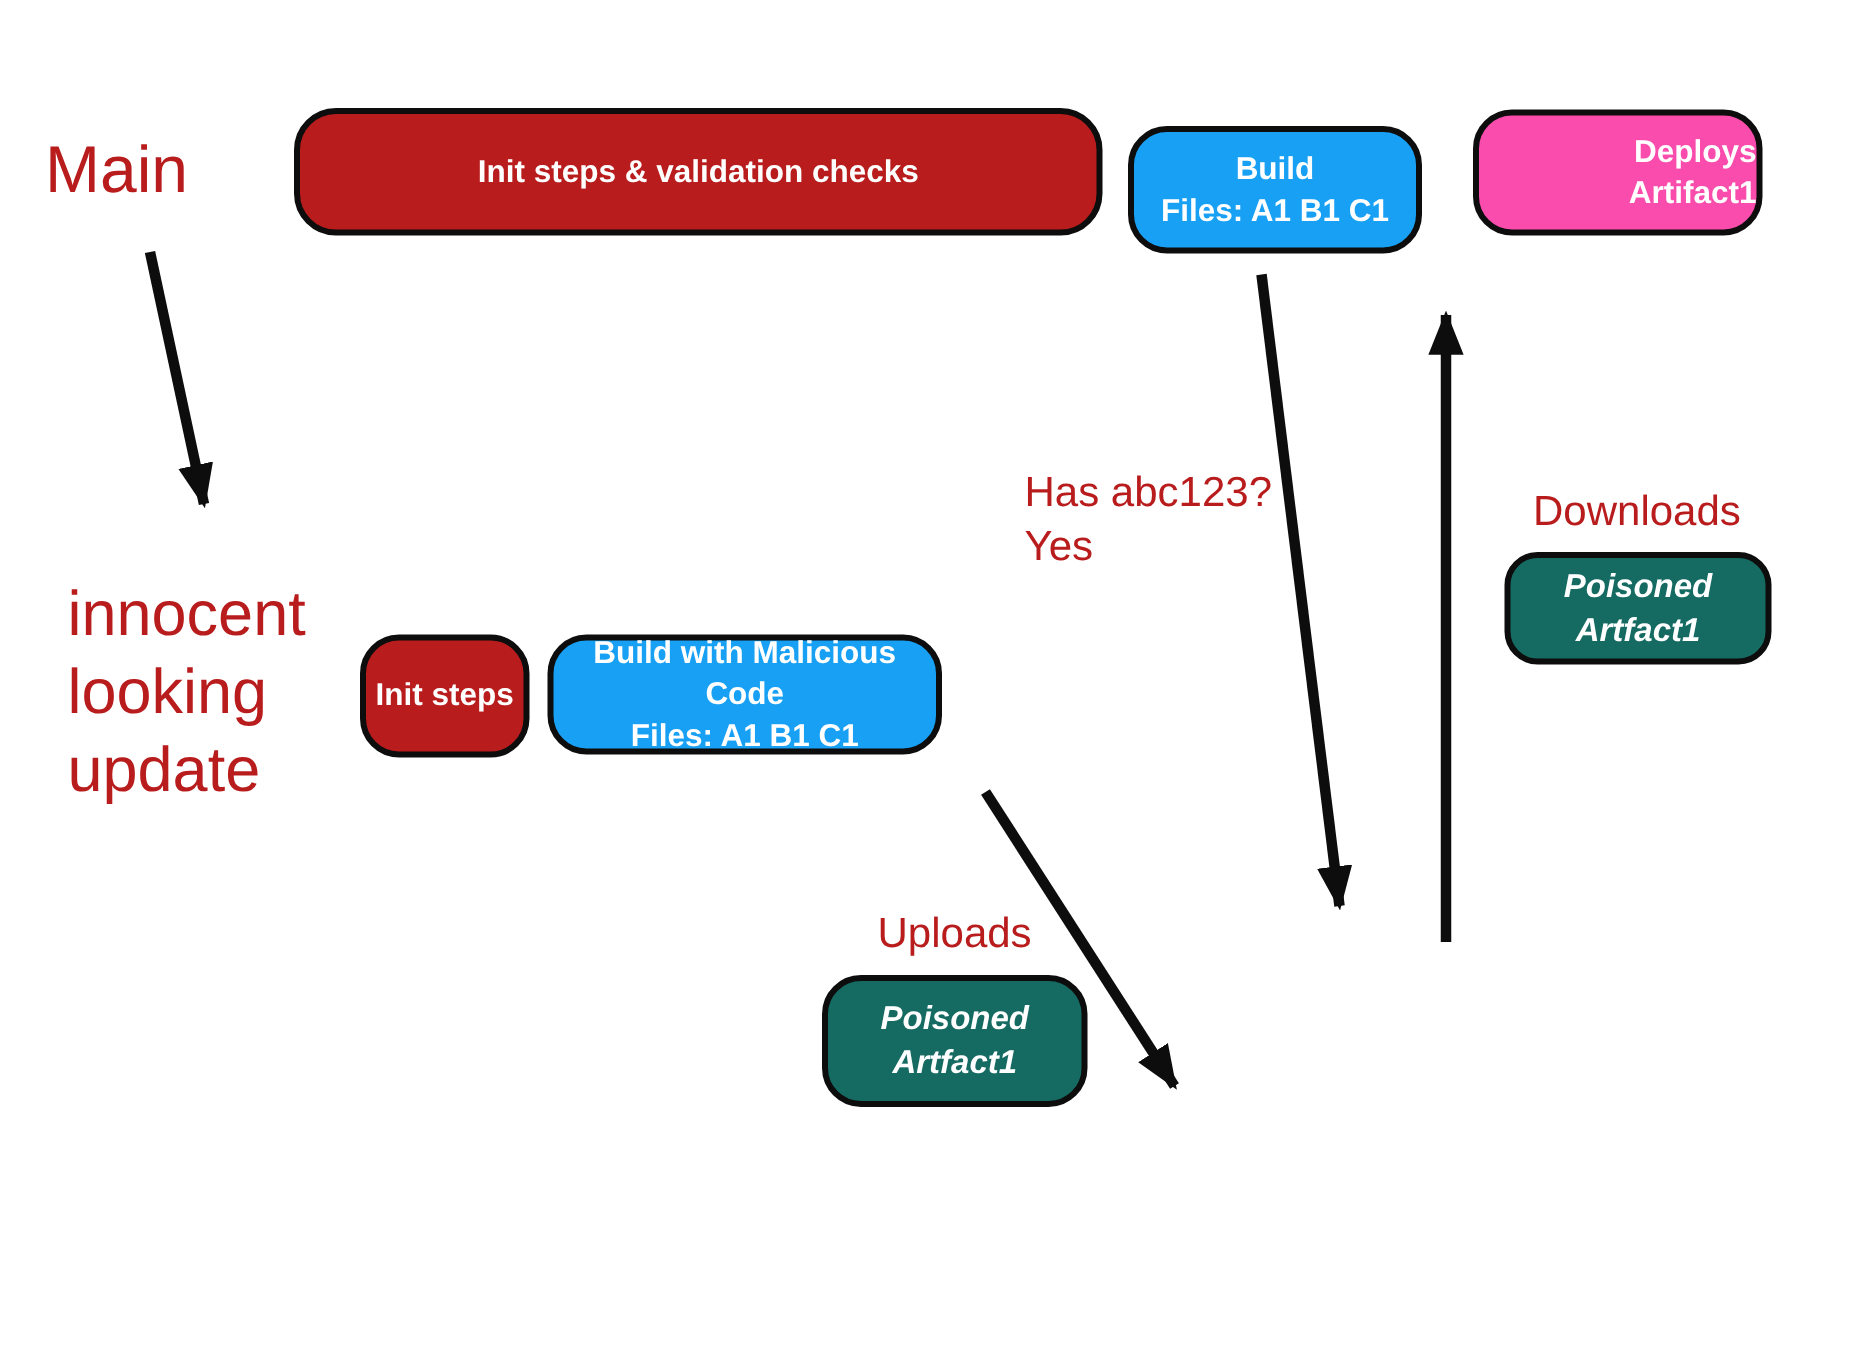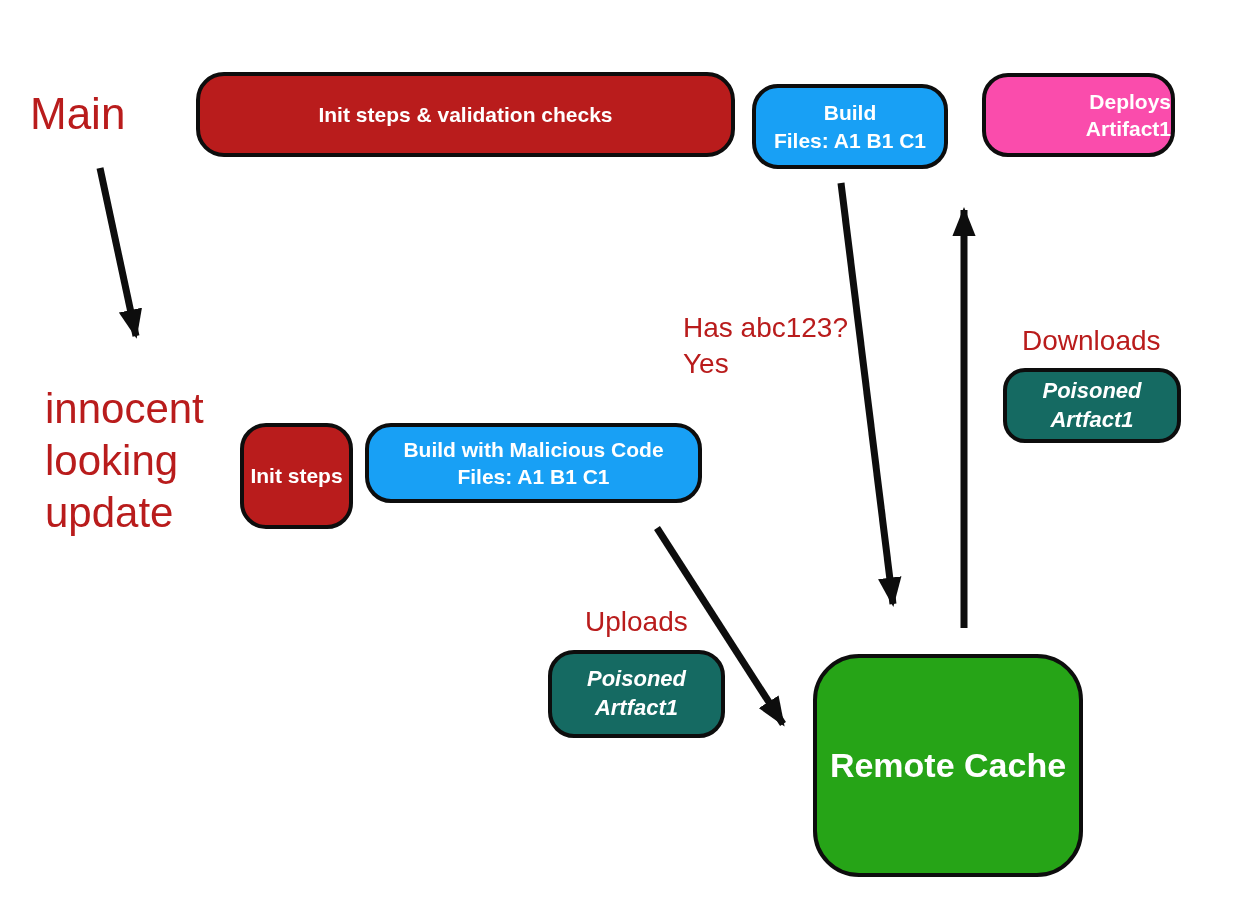--- a/index.html
+++ b/index.html
@@ -35,22 +35,22 @@
     color:#b91c1c;
     z-index:2;
     white-space:nowrap;
   }
   .big{font-size:44px;line-height:52px;}
   .mid{font-size:28px;line-height:36px;}
 
   #node-init-validation{left:196px;top:72px;width:539px;height:85px;border-radius:28px;font-size:21px;}
   #node-build-main{left:752px;top:72px;width:196px;height:85px;border-radius:26px;font-size:21px;margin-top:12px;}
   #node-deploys{left:982px;top:73px;width:193px;height:84px;border-radius:26px;font-size:21px;align-items:flex-end;}
-  #node-init-steps{left:240px;top:423px;width:113px;height:106px;border-radius:26px;font-size:21px;}
-  #node-build-malicious{left:365px;top:423px;width:337px;height:80px;border-radius:26px;font-size:21px;}
+  #node-init-steps{left:240px;top:423px;width:113px;height:82px;border-radius:26px;font-size:21px;}
+  #node-build-malicious{left:365px;top:423px;width:263px;height:80px;border-radius:26px;font-size:21px;}
   #node-poisoned-download{left:1003px;top:368px;width:178px;height:75px;border-radius:22px;font-size:22px;}
   #node-poisoned-upload{left:548px;top:650px;width:177px;height:88px;border-radius:26px;font-size:22px;}
   #node-remote-cache{left:813px;top:654px;width:270px;height:223px;border-radius:46px;font-size:34px;}
 
   #label-main{left:30px;top:88px;}
   #label-innocent{left:45px;top:383px;white-space:normal;width:230px;font-size:42px;line-height:52px;}
   #label-has-abc{left:683px;top:310px;}
   #label-downloads{left:1022px;top:323px;}
   #label-uploads{left:585px;top:604px;}
 </style>
@@ -114,17 +114,14 @@
   <div id="node-poisoned-download" class="node teal">
     <div>Poisoned</div>
     <div>Artfact1</div>
   </div>
 
   <div id="node-poisoned-upload" class="node teal">
     <div>Poisoned</div>
     <div>Artfact1</div>
   </div>
 
-  <div id="node-remote-cache" class="node green">
-    <div>Remote Cache</div>
-  </div>
 
 </div>
 
 </body></html>

